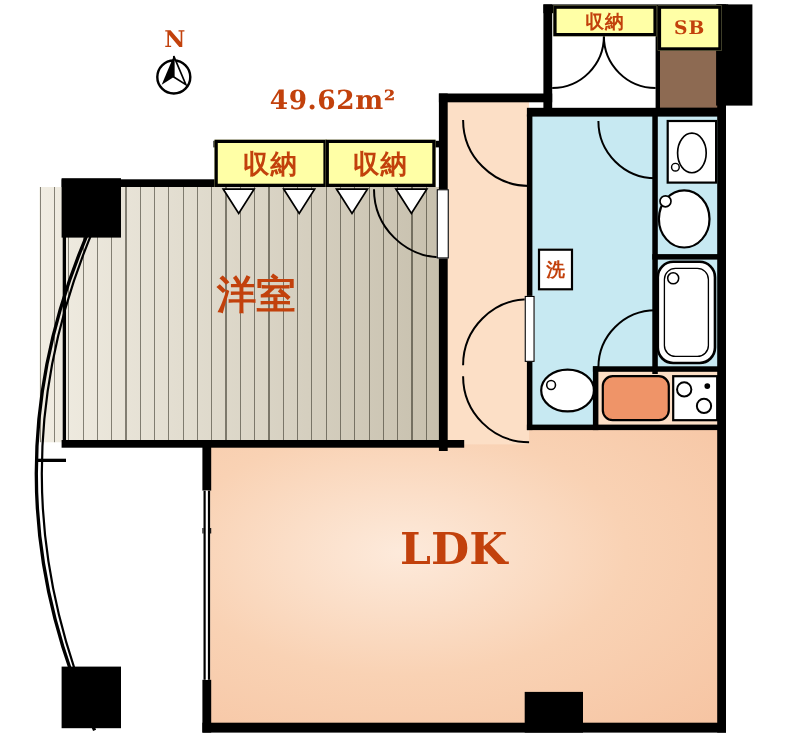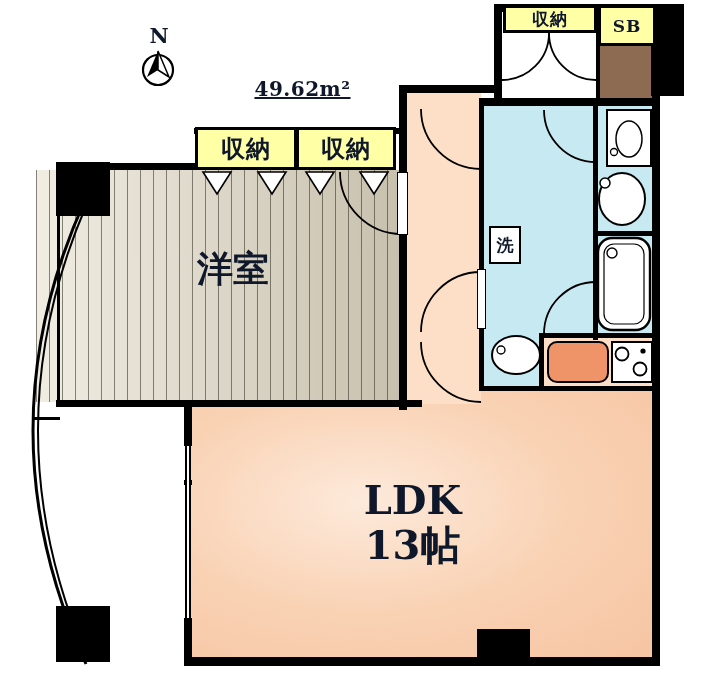--- a/index.html
+++ b/index.html
@@ -1,17 +1,17 @@
 <!DOCTYPE html>
 <html style="--wall: #000000; --storage-yellow: #ffffa6; --sb-brown: #8d6a52; --bath-blue: #c7e9f2; --hall-peach: #fcdfc6; --room-beige: #e9e3d3; --ldk-light: #fdeadb; --ldk-main: #f6c4a2; --stove-orange: #ef9468;"><head>
 <meta charset="utf-8">
 <style>
   html,body{margin:0;padding:0;background:#fff;}
   .plan{position:relative;width:721px;height:680px;background:#ffffff;overflow:hidden;
-        font-family:"DejaVu Serif",serif;color:#0f172a;}
+        font-family:"DejaVu Serif",serif;color:#c2410c;}
   .abs{position:absolute;box-sizing:border-box;}
   .wall{position:absolute;background:var(--wall,#000);}
   .pillar{position:absolute;background:var(--wall,#000);}
   .bg{position:absolute;}
   .ylabel{position:absolute;background:var(--storage-yellow,#ffffa6);border:3px solid #000;
           display:flex;align-items:center;justify-content:center;font-weight:bold;
           box-sizing:border-box;letter-spacing:1px;}
   .txt{position:absolute;text-align:center;font-weight:bold;line-height:1.12;}
   .doorgap{position:absolute;background:#fff;border:1px solid #000;box-sizing:border-box;}
   svg.overlay{position:absolute;left:0;top:0;pointer-events:none;}
@@ -156,25 +156,24 @@
     <span>収納</span>
   </div>
 
   <div class="abs" style="left:489px;top:226px;width:32px;height:38px;background:#fff;border:2.5px solid #000;
               display:flex;align-items:center;justify-content:center;font-weight:bold;font-size:17px;">
     <span>洗</span>
   </div>
 
   <div class="txt" style="left:145px;top:24px;width:28px;font-size:21px;">N</div>
 
-  <div class="txt" style="left:210px;top:78px;width:185px;font-size:20px;letter-spacing:0.5px;text-decoration:underline;">49.62m²</div>
+  <div class="txt" style="left:210px;top:78px;width:185px;font-size:24px;letter-spacing:0.5px;">49.62m²</div>
 
   <div class="txt" style="left:103px;top:248px;width:260px;font-size:36px;">
     <div>洋室</div>
   </div>
 
   <div class="txt" style="left:280px;top:478px;width:265px;font-size:40px;">
     <div>LDK</div>
-    <div>13帖</div>
   </div>
 
 
 </div>
 
 </body></html>

